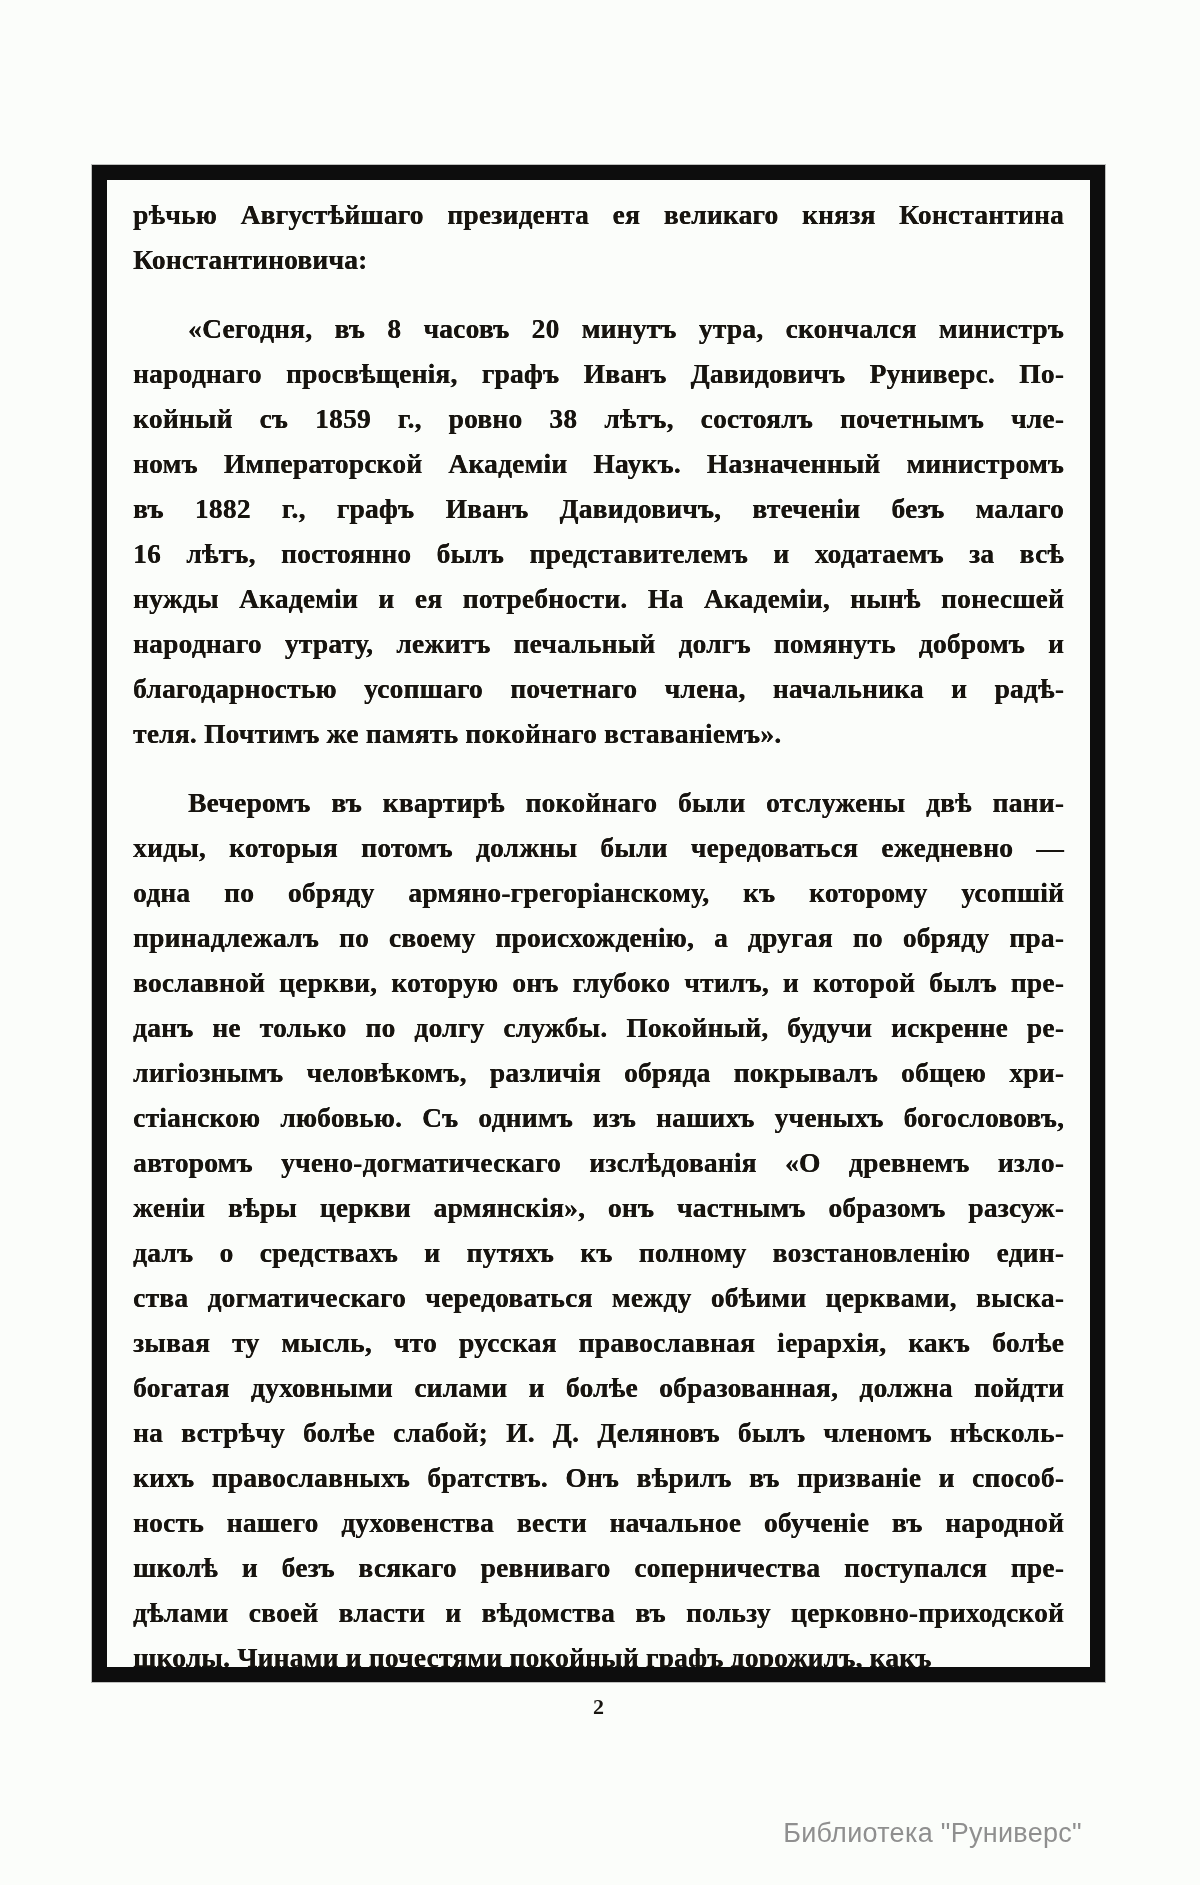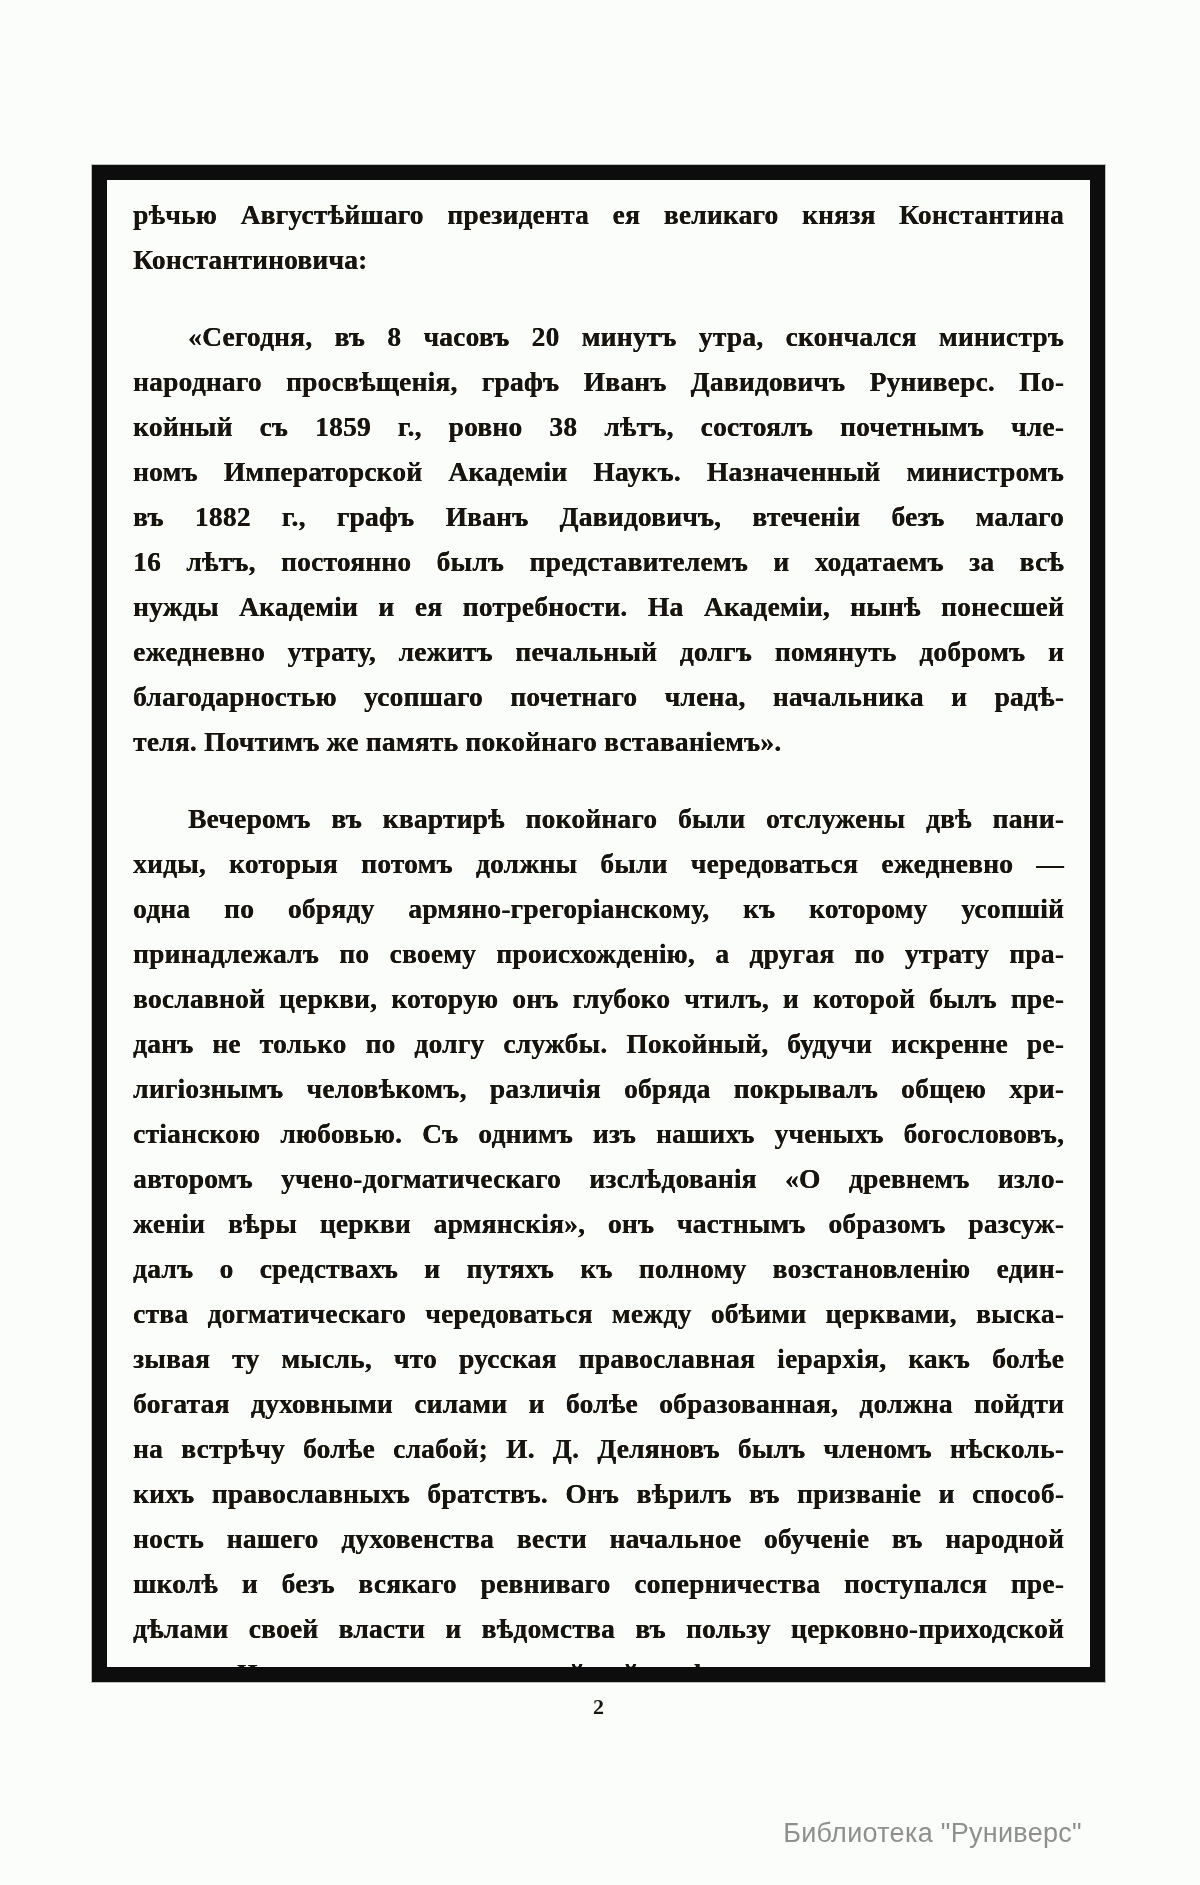--- a/index.html
+++ b/index.html
@@ -27,21 +27,21 @@
   }
   .text-area {
     box-sizing: border-box;
     width: 100%;
     height: 100%;
     padding: 12px 26px 0 26px;
     overflow: hidden;
     color: var(--ink, #17140f);
   }
   .paragraph { margin: 0; }
-  .paragraph + .paragraph { margin-top: 32px; }
+  .paragraph + .paragraph { margin-top: 24px; }
   .line {
     font-size: 27.5px;
     font-weight: 700;
     line-height: 45px;
     letter-spacing: 0.2px;
     white-space: nowrap;
     text-align: justify;
     text-align-last: justify;
     text-shadow: 0.3px 0 0 currentColor;
   }
@@ -82,29 +82,29 @@
           <div class="line last">Константиновича:</div>
         </div>
         <div class="paragraph">
           <div class="line indent">«Сегодня, въ 8 часовъ 20 минутъ утра, скончался министръ</div>
           <div class="line">народнаго просвѣщенія, графъ Иванъ Давидовичъ Руниверс. По-</div>
           <div class="line">койный съ 1859 г., ровно 38 лѣтъ, состоялъ почетнымъ чле-</div>
           <div class="line">номъ Императорской Академіи Наукъ. Назначенный министромъ</div>
           <div class="line">въ 1882 г., графъ Иванъ Давидовичъ, втеченіи безъ малаго</div>
           <div class="line">16 лѣтъ, постоянно былъ представителемъ и ходатаемъ за всѣ</div>
           <div class="line">нужды Академіи и ея потребности. На Академіи, нынѣ понесшей</div>
-          <div class="line">ежедневно утрату, лежитъ печальный долгъ помянуть добромъ и</div>
+          <div class="line">народнаго утрату, лежитъ печальный долгъ помянуть добромъ и</div>
           <div class="line">благодарностью усопшаго почетнаго члена, начальника и радѣ-</div>
           <div class="line last">теля. Почтимъ же память покойнаго вставаніемъ».</div>
         </div>
         <div class="paragraph">
           <div class="line indent">Вечеромъ въ квартирѣ покойнаго были отслужены двѣ пани-</div>
           <div class="line">хиды, которыя потомъ должны были чередоваться ежедневно —</div>
           <div class="line">одна по обряду армяно-грегоріанскому, къ которому усопшій</div>
-          <div class="line">принадлежалъ по своему происхожденію, а другая по утрату пра-</div>
+          <div class="line">принадлежалъ по своему происхожденію, а другая по обряду пра-</div>
           <div class="line">вославной церкви, которую онъ глубоко чтилъ, и которой былъ пре-</div>
           <div class="line">данъ не только по долгу службы. Покойный, будучи искренне ре-</div>
           <div class="line">лигіознымъ человѣкомъ, различія обряда покрывалъ общею хри-</div>
           <div class="line">стіанскою любовью. Съ однимъ изъ нашихъ ученыхъ богослововъ,</div>
           <div class="line">авторомъ учено-догматическаго изслѣдованія «О древнемъ изло-</div>
           <div class="line">женіи вѣры церкви армянскія», онъ частнымъ образомъ разсуж-</div>
           <div class="line">далъ о средствахъ и путяхъ къ полному возстановленію един-</div>
           <div class="line">ства догматическаго чередоваться между обѣими церквами, выска-</div>
           <div class="line">зывая ту мысль, что русская православная іерархія, какъ болѣе</div>
           <div class="line">богатая духовными силами и болѣе образованная, должна пойдти</div>

